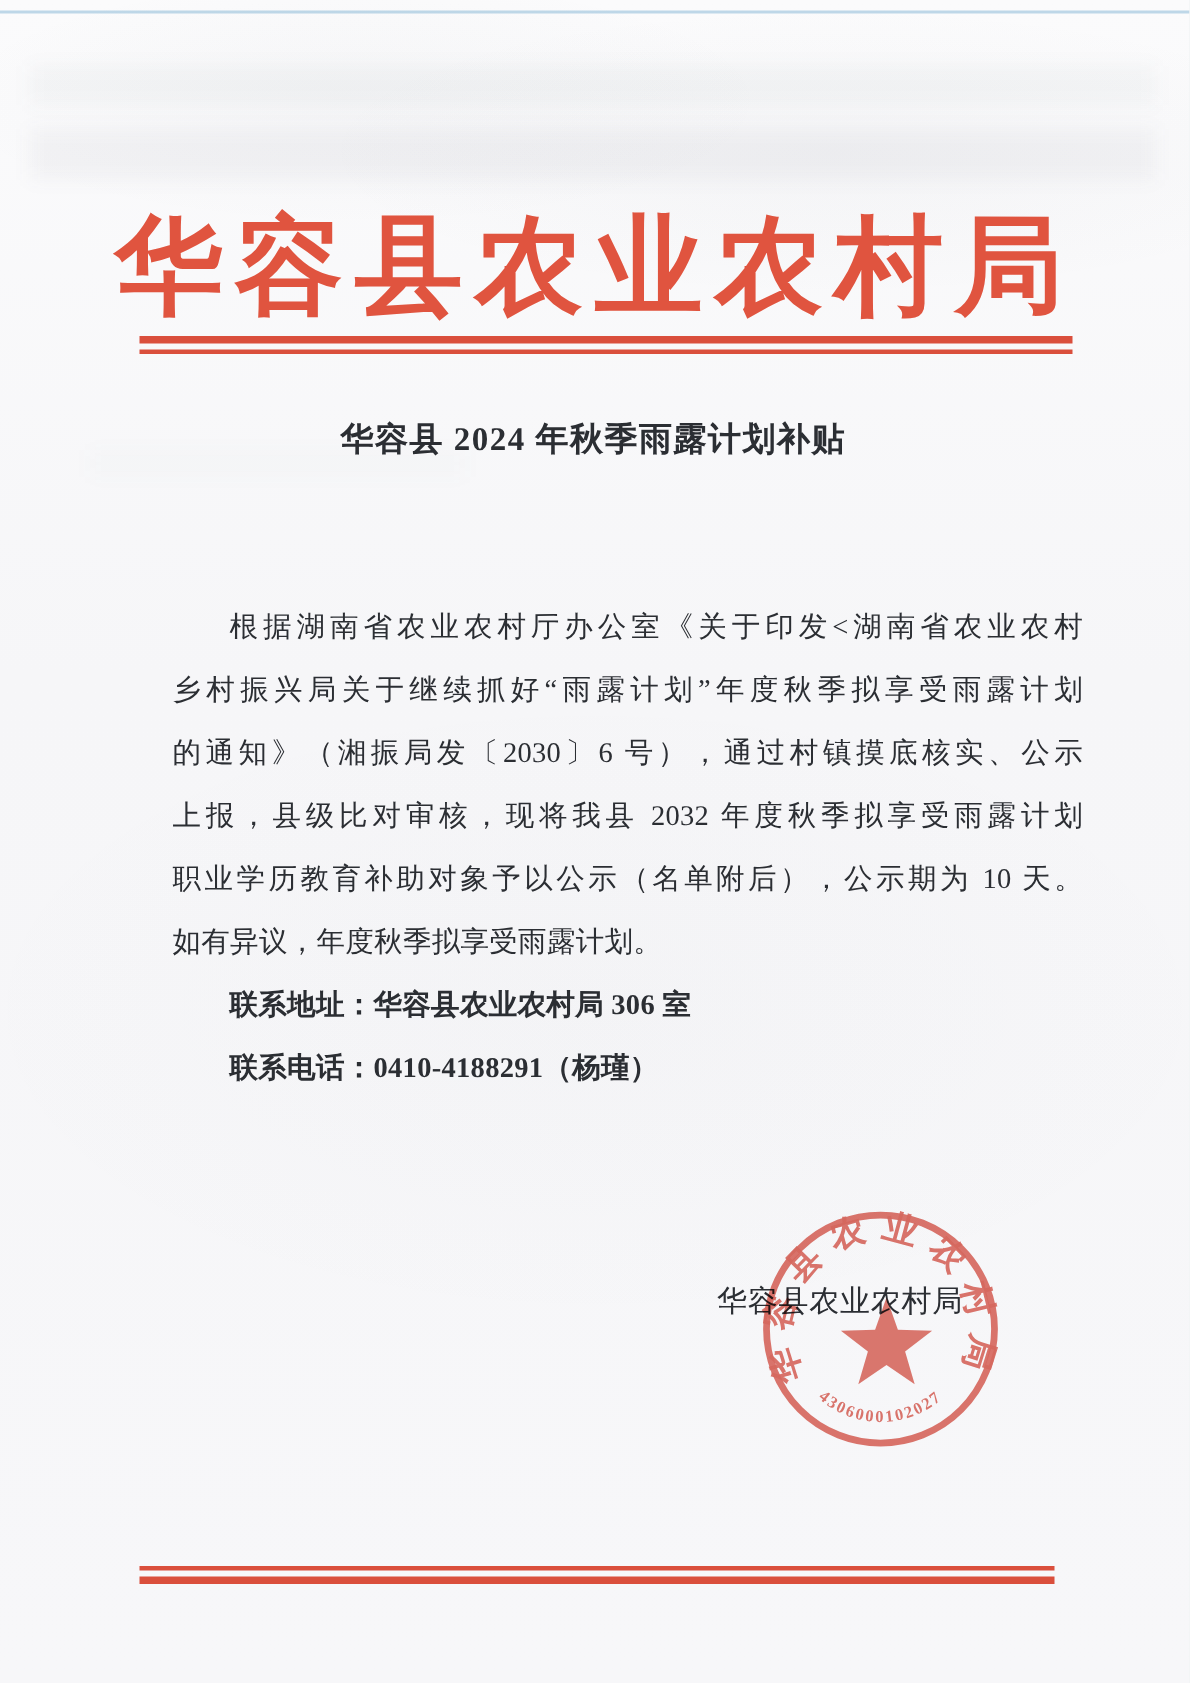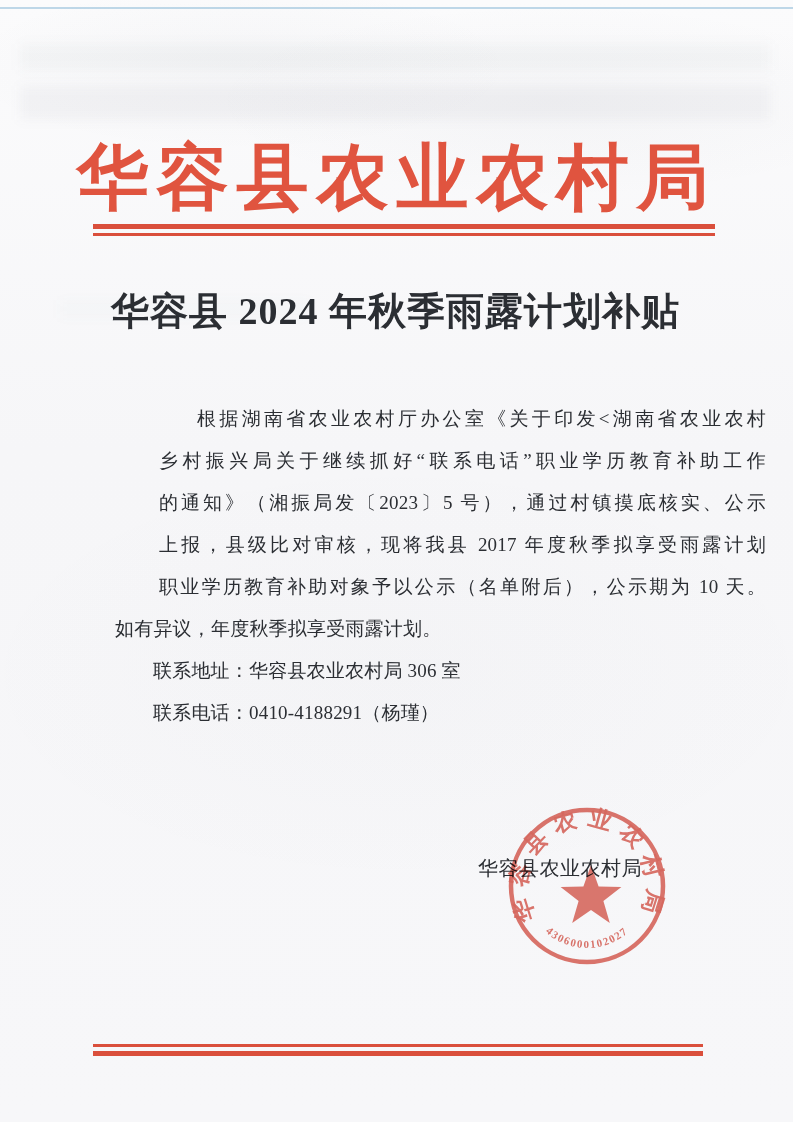--- a/index.html
+++ b/index.html
@@ -45,40 +45,38 @@
     white-space:nowrap;
   }
   .rule{position:absolute;background:var(--rule-red);}
   .rule-top-thick{left:93px;top:224px;width:622px;height:5px;}
   .rule-top-thin{left:93px;top:233px;width:622px;height:3px;}
   .rule-bottom-thin{left:93px;top:1044px;width:610px;height:3px;}
   .rule-bottom-thick{left:93px;top:1051px;width:610px;height:5px;}
   .title{
     position:absolute;left:0;top:272px;width:791px;
     text-align:center;
-    font-size:38px;line-height:41px;font-weight:700;
+    font-size:22px;line-height:41px;font-weight:700;
     color:var(--text);
     letter-spacing:1px;
-    margin-top:19px;
   }
   .doc-body{
     position:absolute;left:115px;top:398px;width:607px;
     font-size:19px;line-height:42px;
     color:var(--text);
     letter-spacing:.2px;
   }
   .bline{width:607px;}
   .bline.just{
     text-align:justify;
     text-align-last:justify;
-    margin-left:44px;
     -moz-text-align-last:justify;
   }
   .bline.indent{text-indent:2em;}
-  .bline.contact{padding-left:2em;}
+  .bline.contact{padding-left:2em;font-weight:bold;}
   .signature{
     position:absolute;left:430px;top:856px;width:260px;
     text-align:center;color:var(--text);
     font-size:20px;line-height:24px;
   }
   .sig-agency{margin-bottom:19px;letter-spacing:.5px;}
   .sig-date{letter-spacing:1px;}
   .seal{
     position:absolute;left:497px;top:796px;width:180px;height:180px;
     mix-blend-mode:multiply;
@@ -102,23 +100,23 @@
 
   <div class="rule rule-top-thick"></div>
   <div class="rule rule-top-thin"></div>
 
   <div class="title">
     <div>华容县 2024 年秋季雨露计划补贴</div>
   </div>
 
   <div class="doc-body">
     <div class="bline just indent">根据湖南省农业农村厅办公室《关于印发&lt;湖南省农业农村</div>
-    <div class="bline just">乡村振兴局关于继续抓好“联系电话”职业学历教育补助工作</div>
-    <div class="bline just">的通知》（湘振局发〔2023〕5 号），通过村镇摸底核实、公示</div>
-    <div class="bline just">上报，县级比对审核，现将我县 2017 年度秋季拟享受雨露计划</div>
+    <div class="bline just">乡村振兴局关于继续抓好“雨露计划”年度秋季拟享受雨露计划</div>
+    <div class="bline just">的通知》（湘振局发〔2030〕6 号），通过村镇摸底核实、公示</div>
+    <div class="bline just">上报，县级比对审核，现将我县 2032 年度秋季拟享受雨露计划</div>
     <div class="bline just">职业学历教育补助对象予以公示（名单附后），公示期为 10 天。</div>
     <div class="bline">如有异议，年度秋季拟享受雨露计划。</div>
     <div class="bline contact">联系地址：华容县农业农村局 306 室</div>
     <div class="bline contact">联系电话：0410-4188291（杨瑾）</div>
   </div>
 
   <div class="signature">
     <div class="sig-agency">华容县农业农村局</div>
   </div>
 

